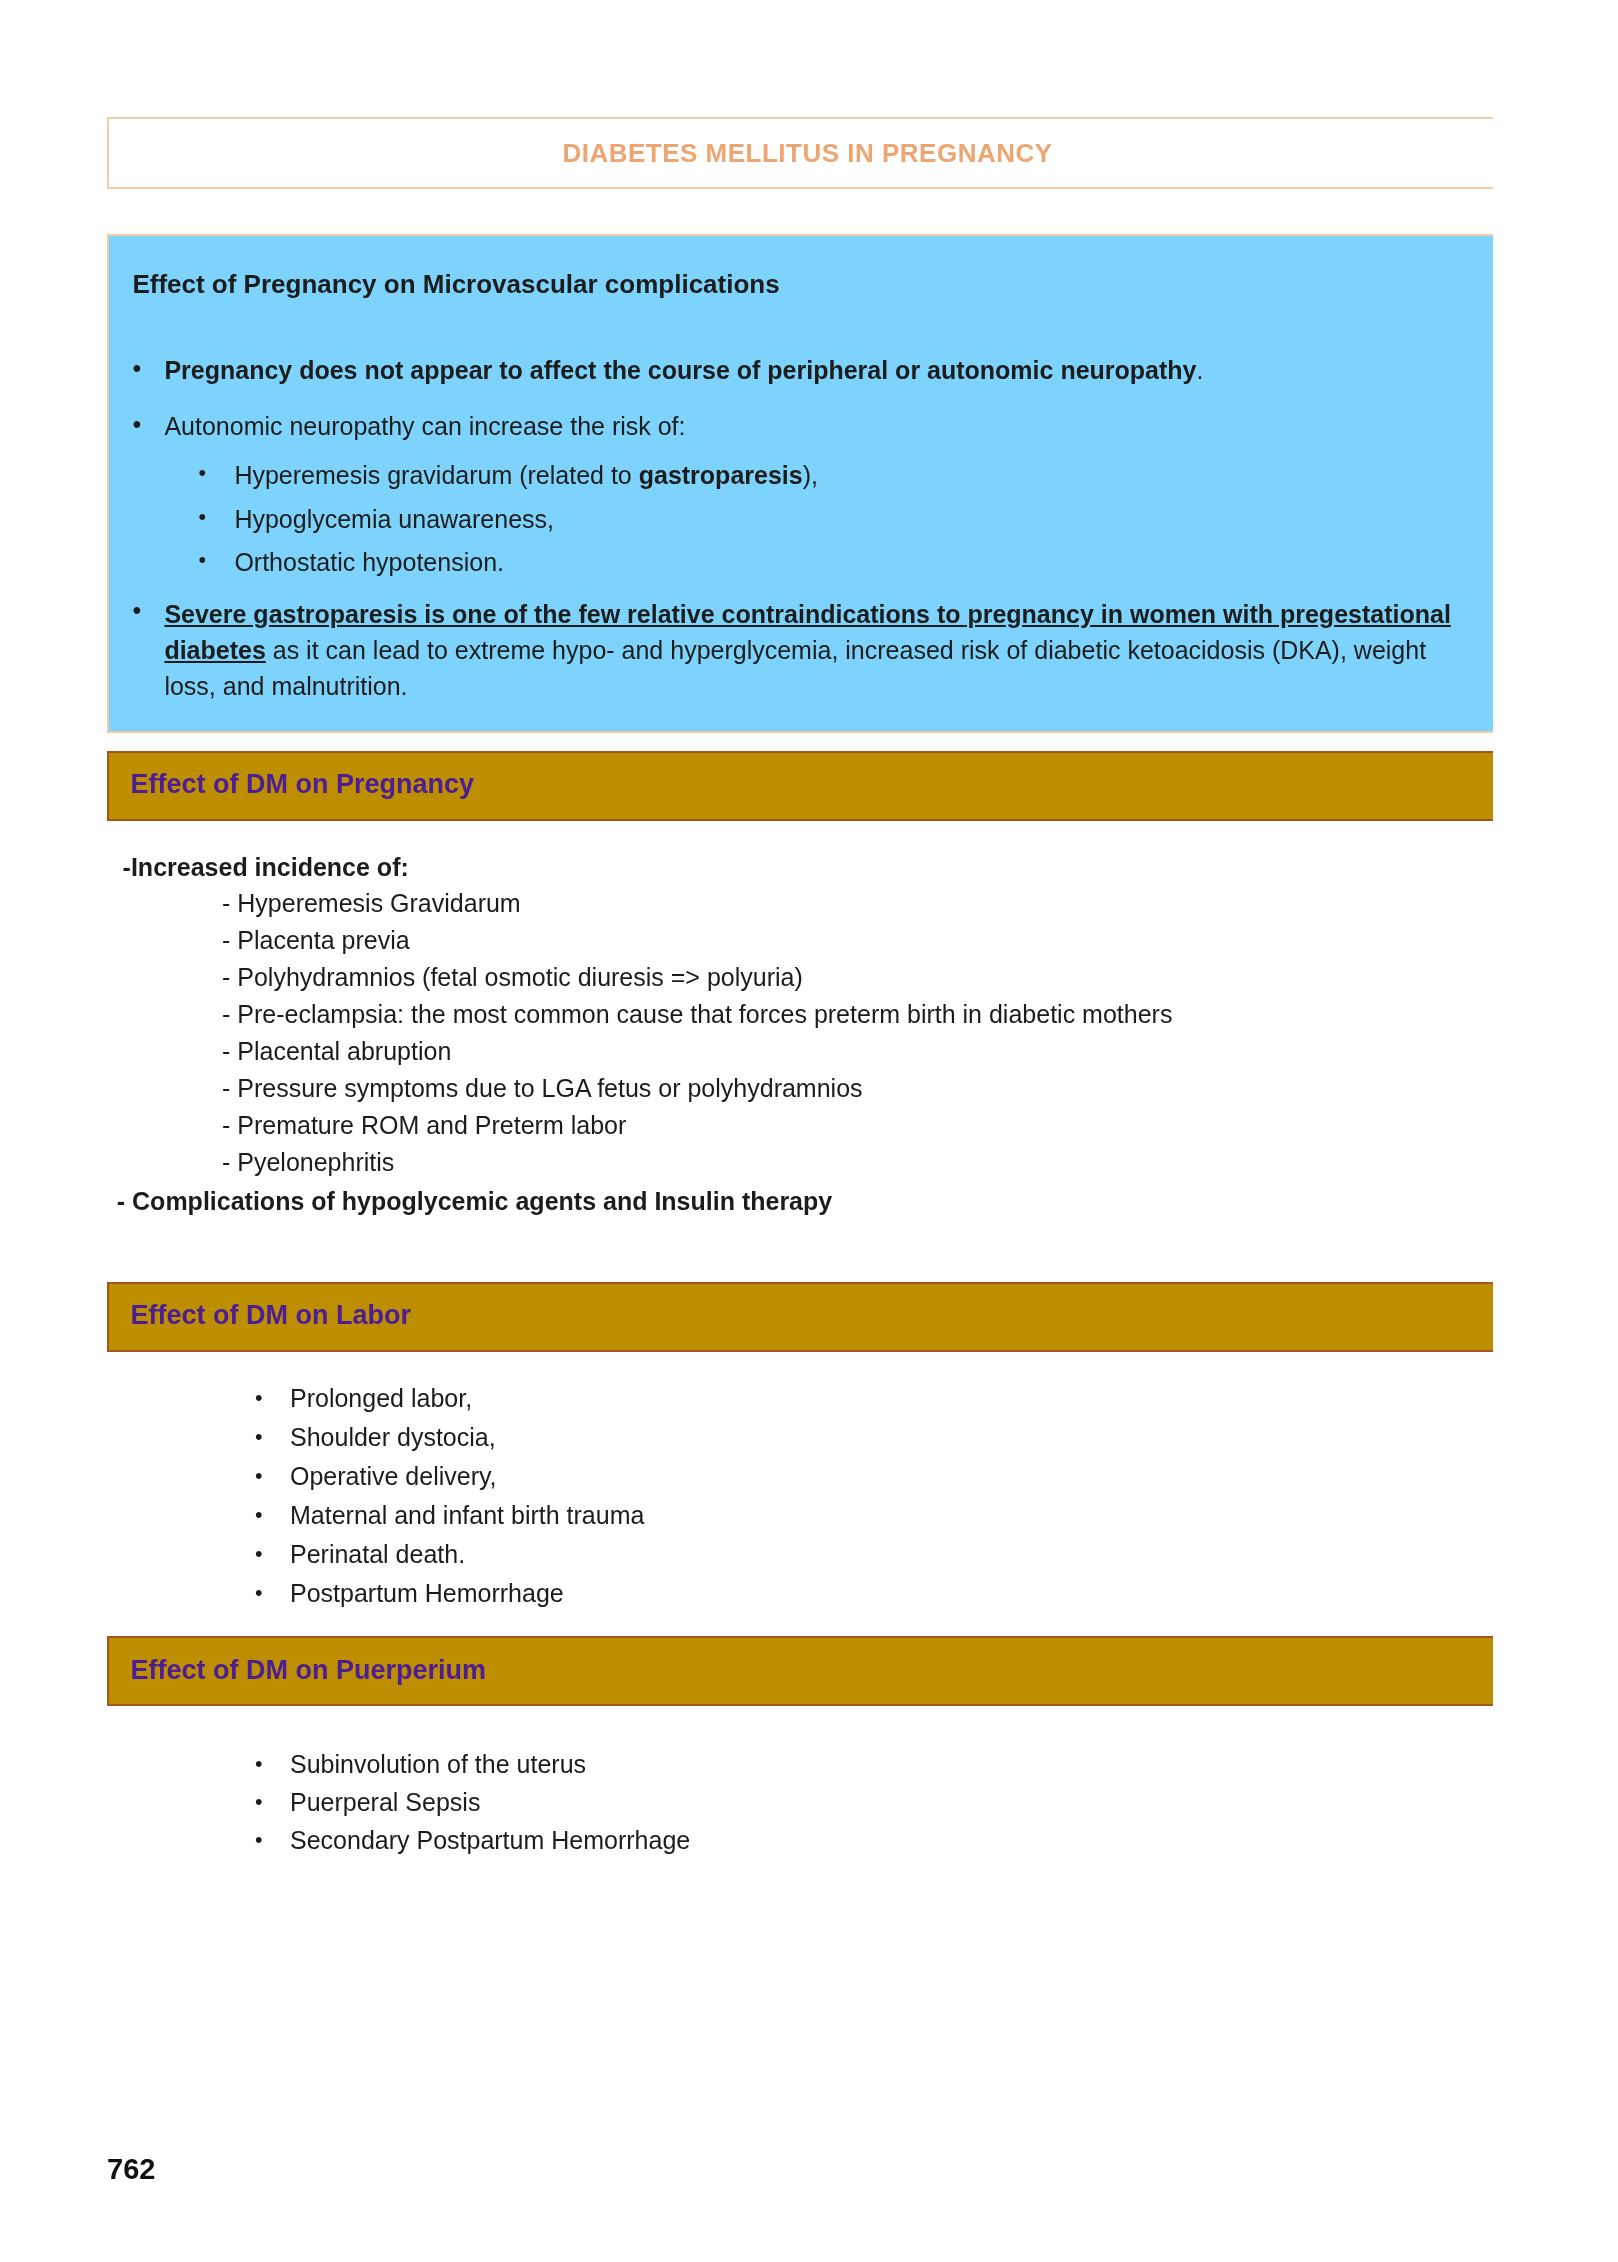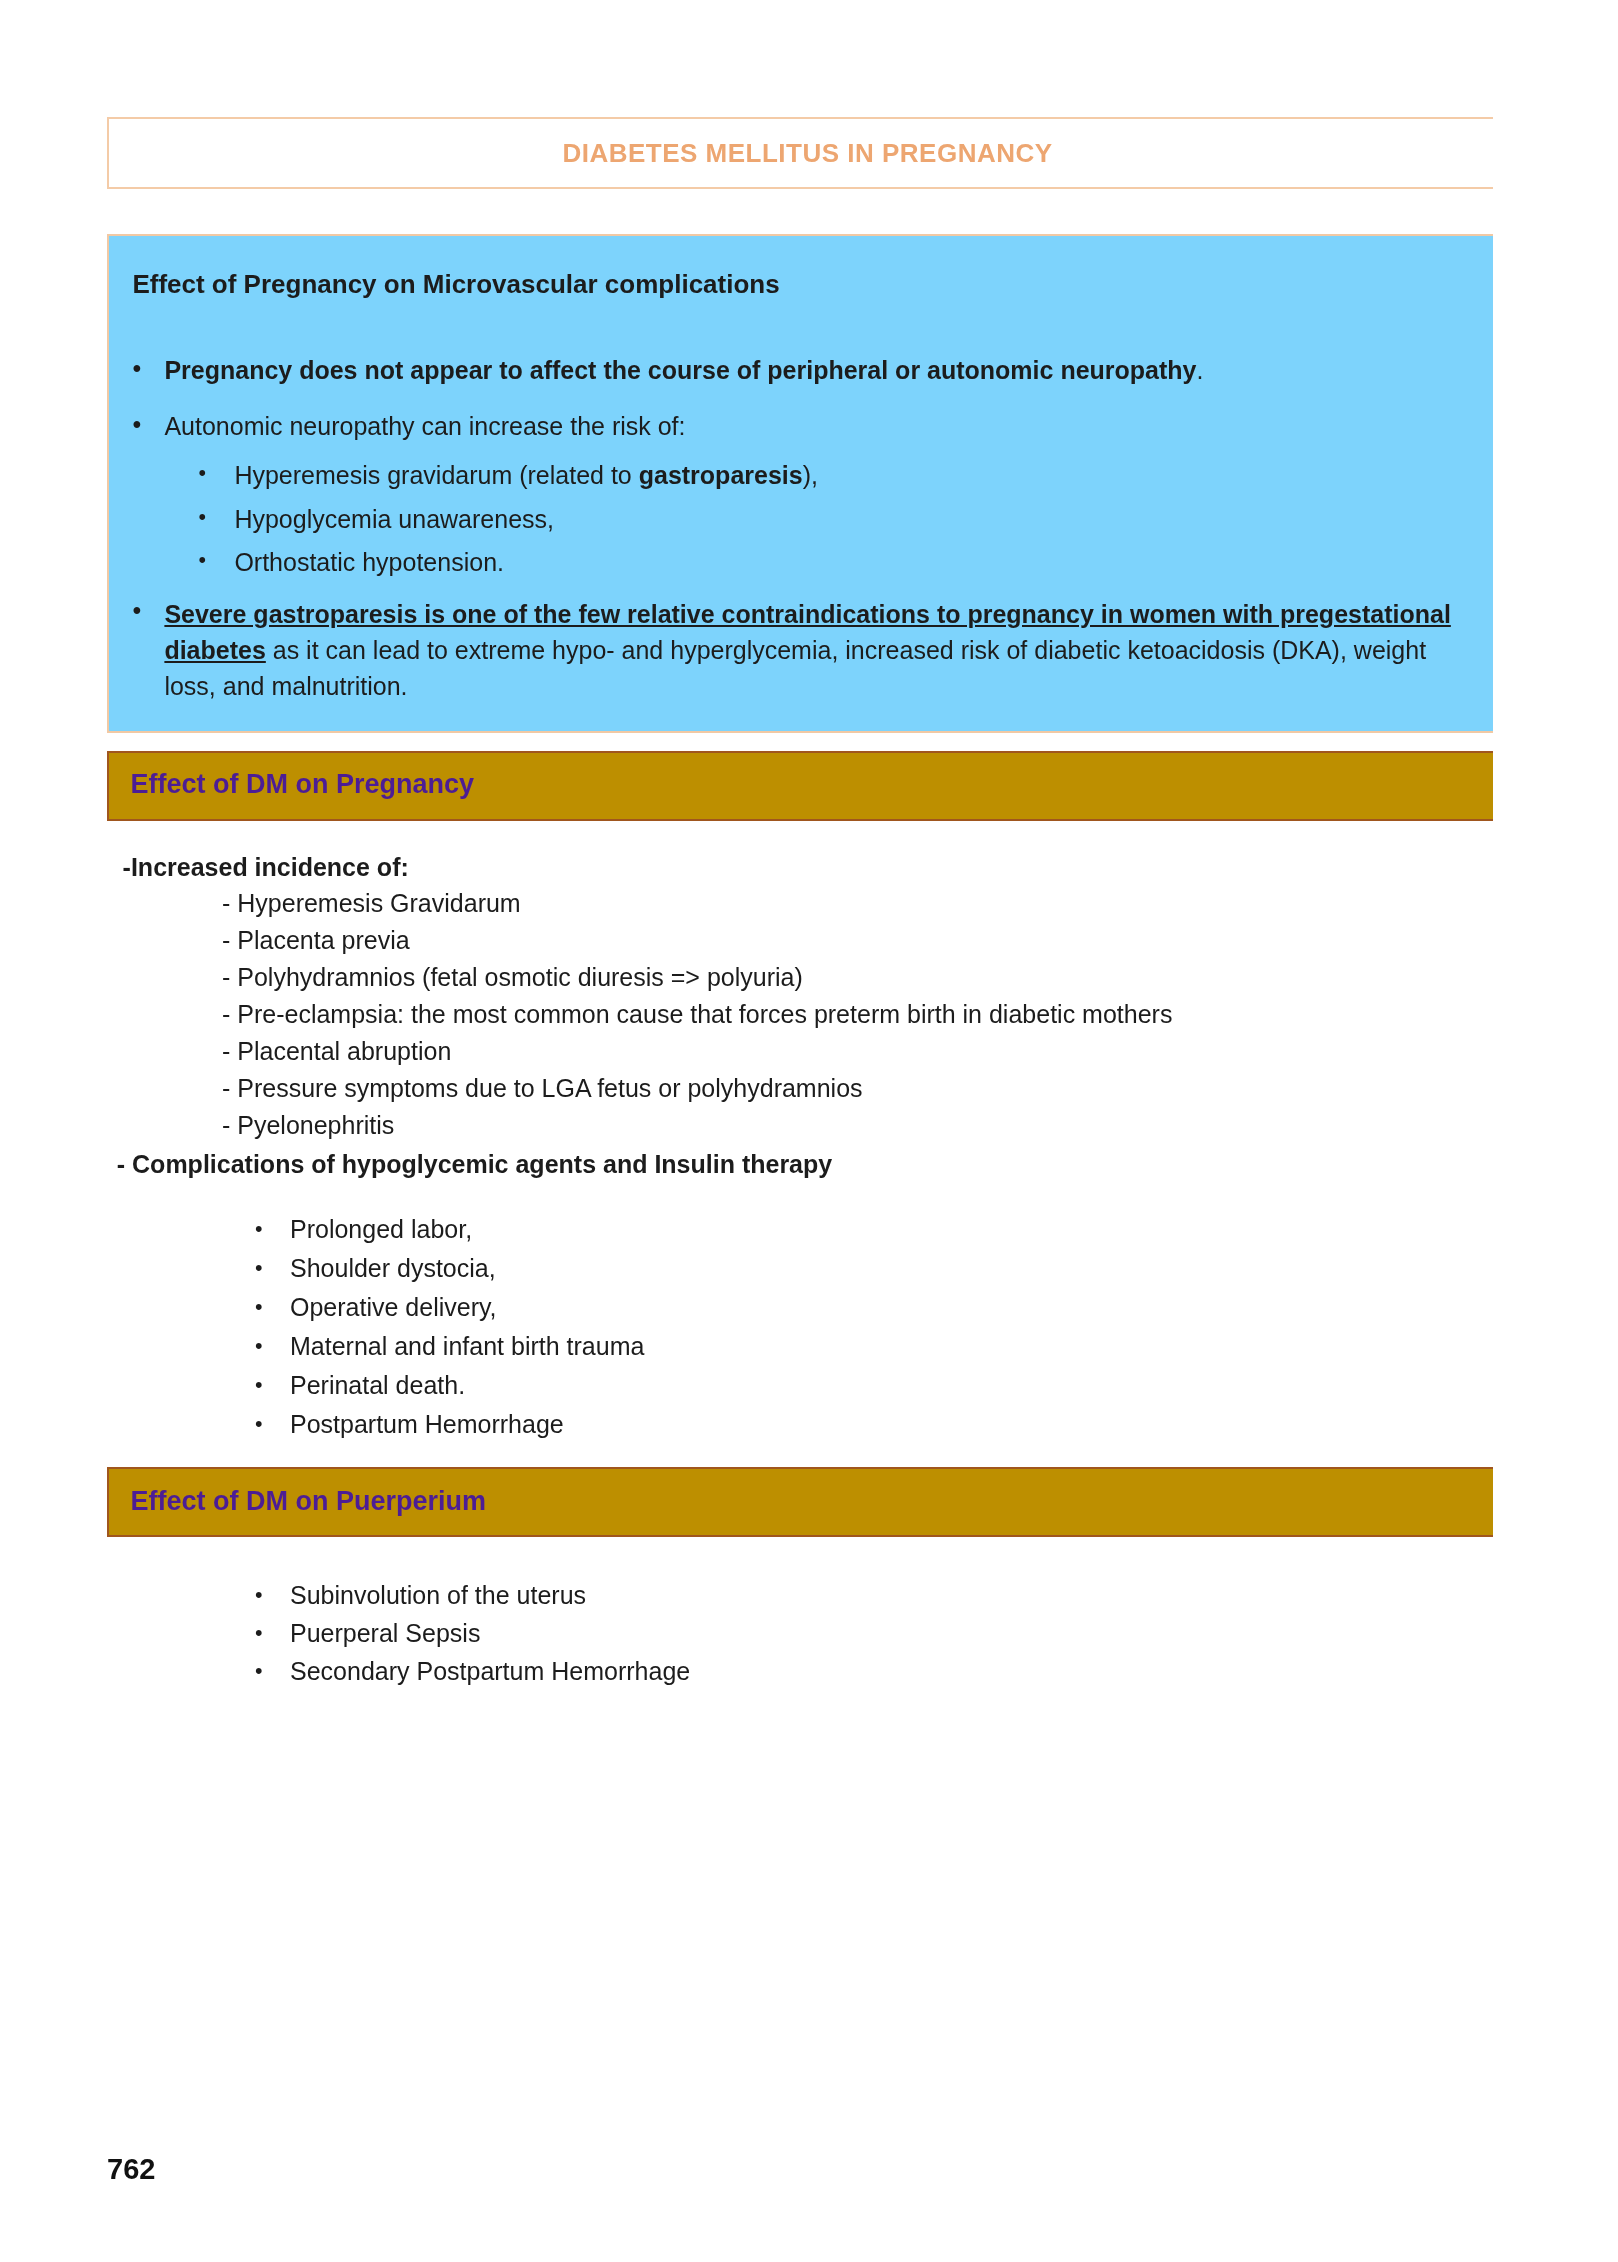--- a/index.html
+++ b/index.html
@@ -151,25 +151,29 @@
 
     <div class="inc-intro">-Increased incidence of:</div>
 
     <div class="dash-list">
       <div class="dash-item">- Hyperemesis Gravidarum</div>
       <div class="dash-item">- Placenta previa</div>
       <div class="dash-item">- Polyhydramnios (fetal osmotic diuresis =&gt; polyuria)</div>
       <div class="dash-item">- Pre-eclampsia: the most common cause that forces preterm birth in diabetic mothers</div>
       <div class="dash-item">- Placental abruption</div>
       <div class="dash-item">- Pressure symptoms due to LGA fetus or polyhydramnios</div>
+      <div class="dash-item">- Premature ROM and Preterm labor</div>
       <div class="dash-item">- Pyelonephritis</div>
     </div>
 
     <div class="inc-outro">- Complications of hypoglycemic agents and Insulin therapy</div>
 
+    <div class="gold-bar bar-2">
+      <span class="bar-text">Effect of DM on Labor</span>
+    </div>
 
     <div class="dot-list labor-list">
       <div class="dot-row">
         <span class="marker">•</span>
         <span class="btext">Prolonged labor,</span>
       </div>
       <div class="dot-row">
         <span class="marker">•</span>
         <span class="btext">Shoulder dystocia,</span>
       </div>

